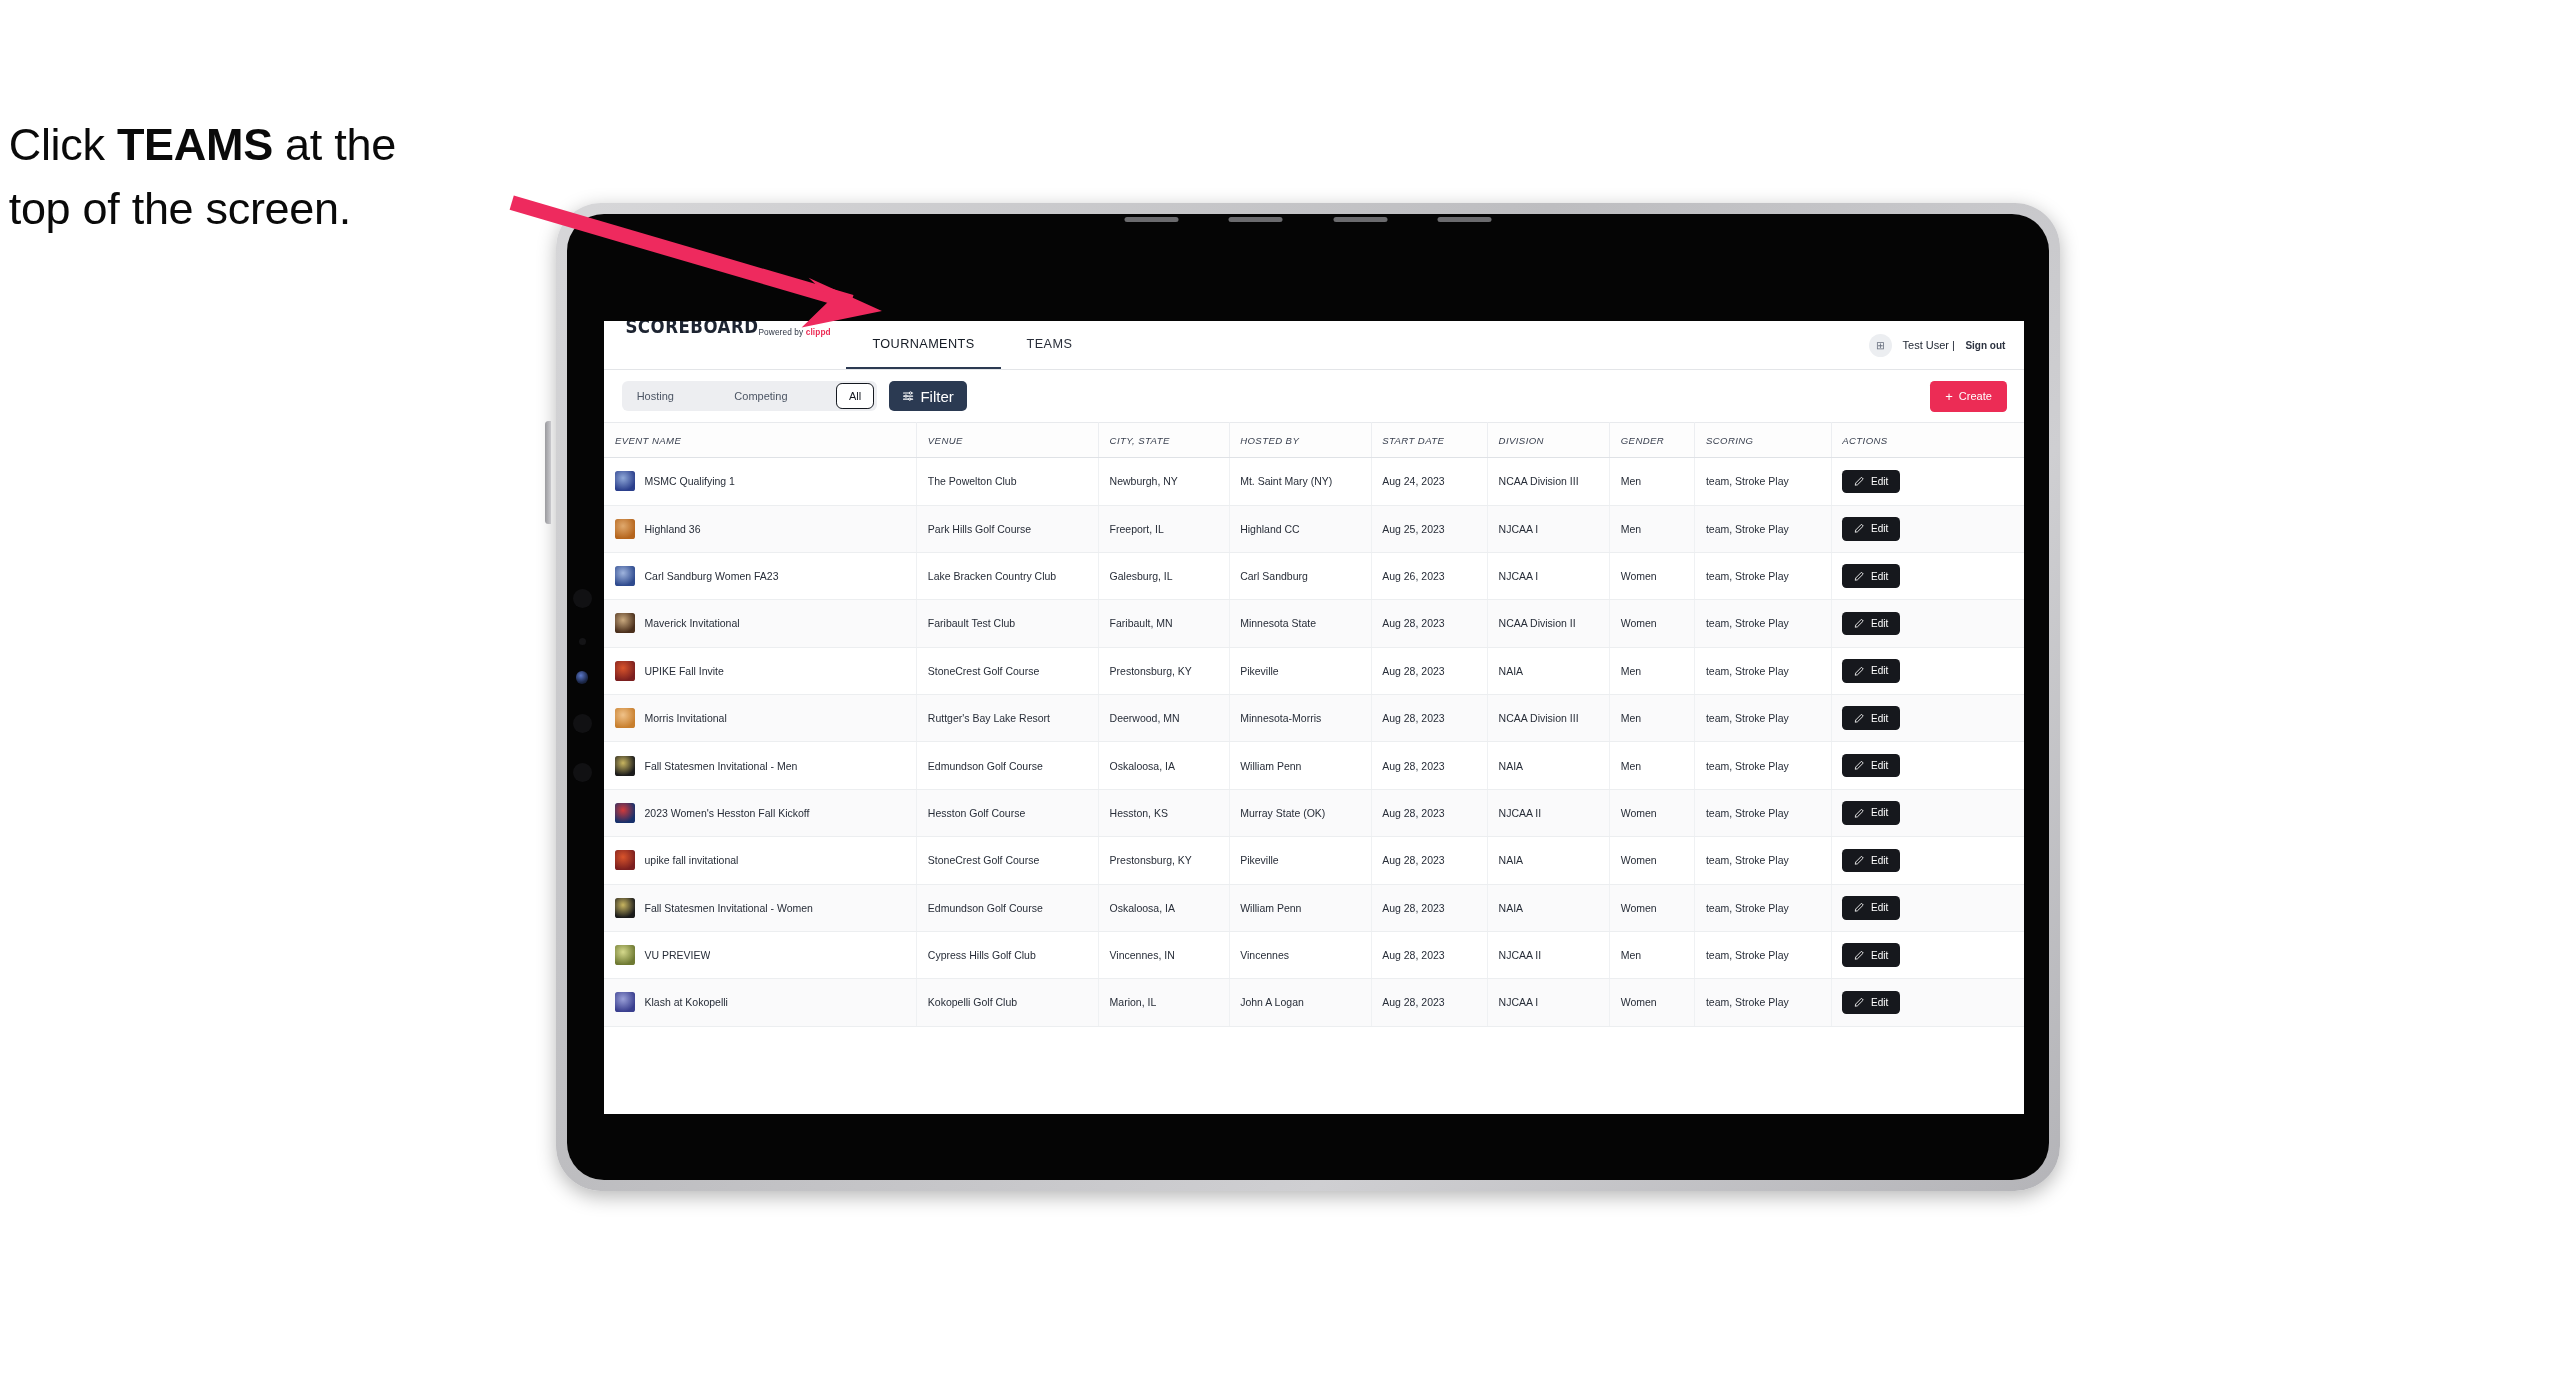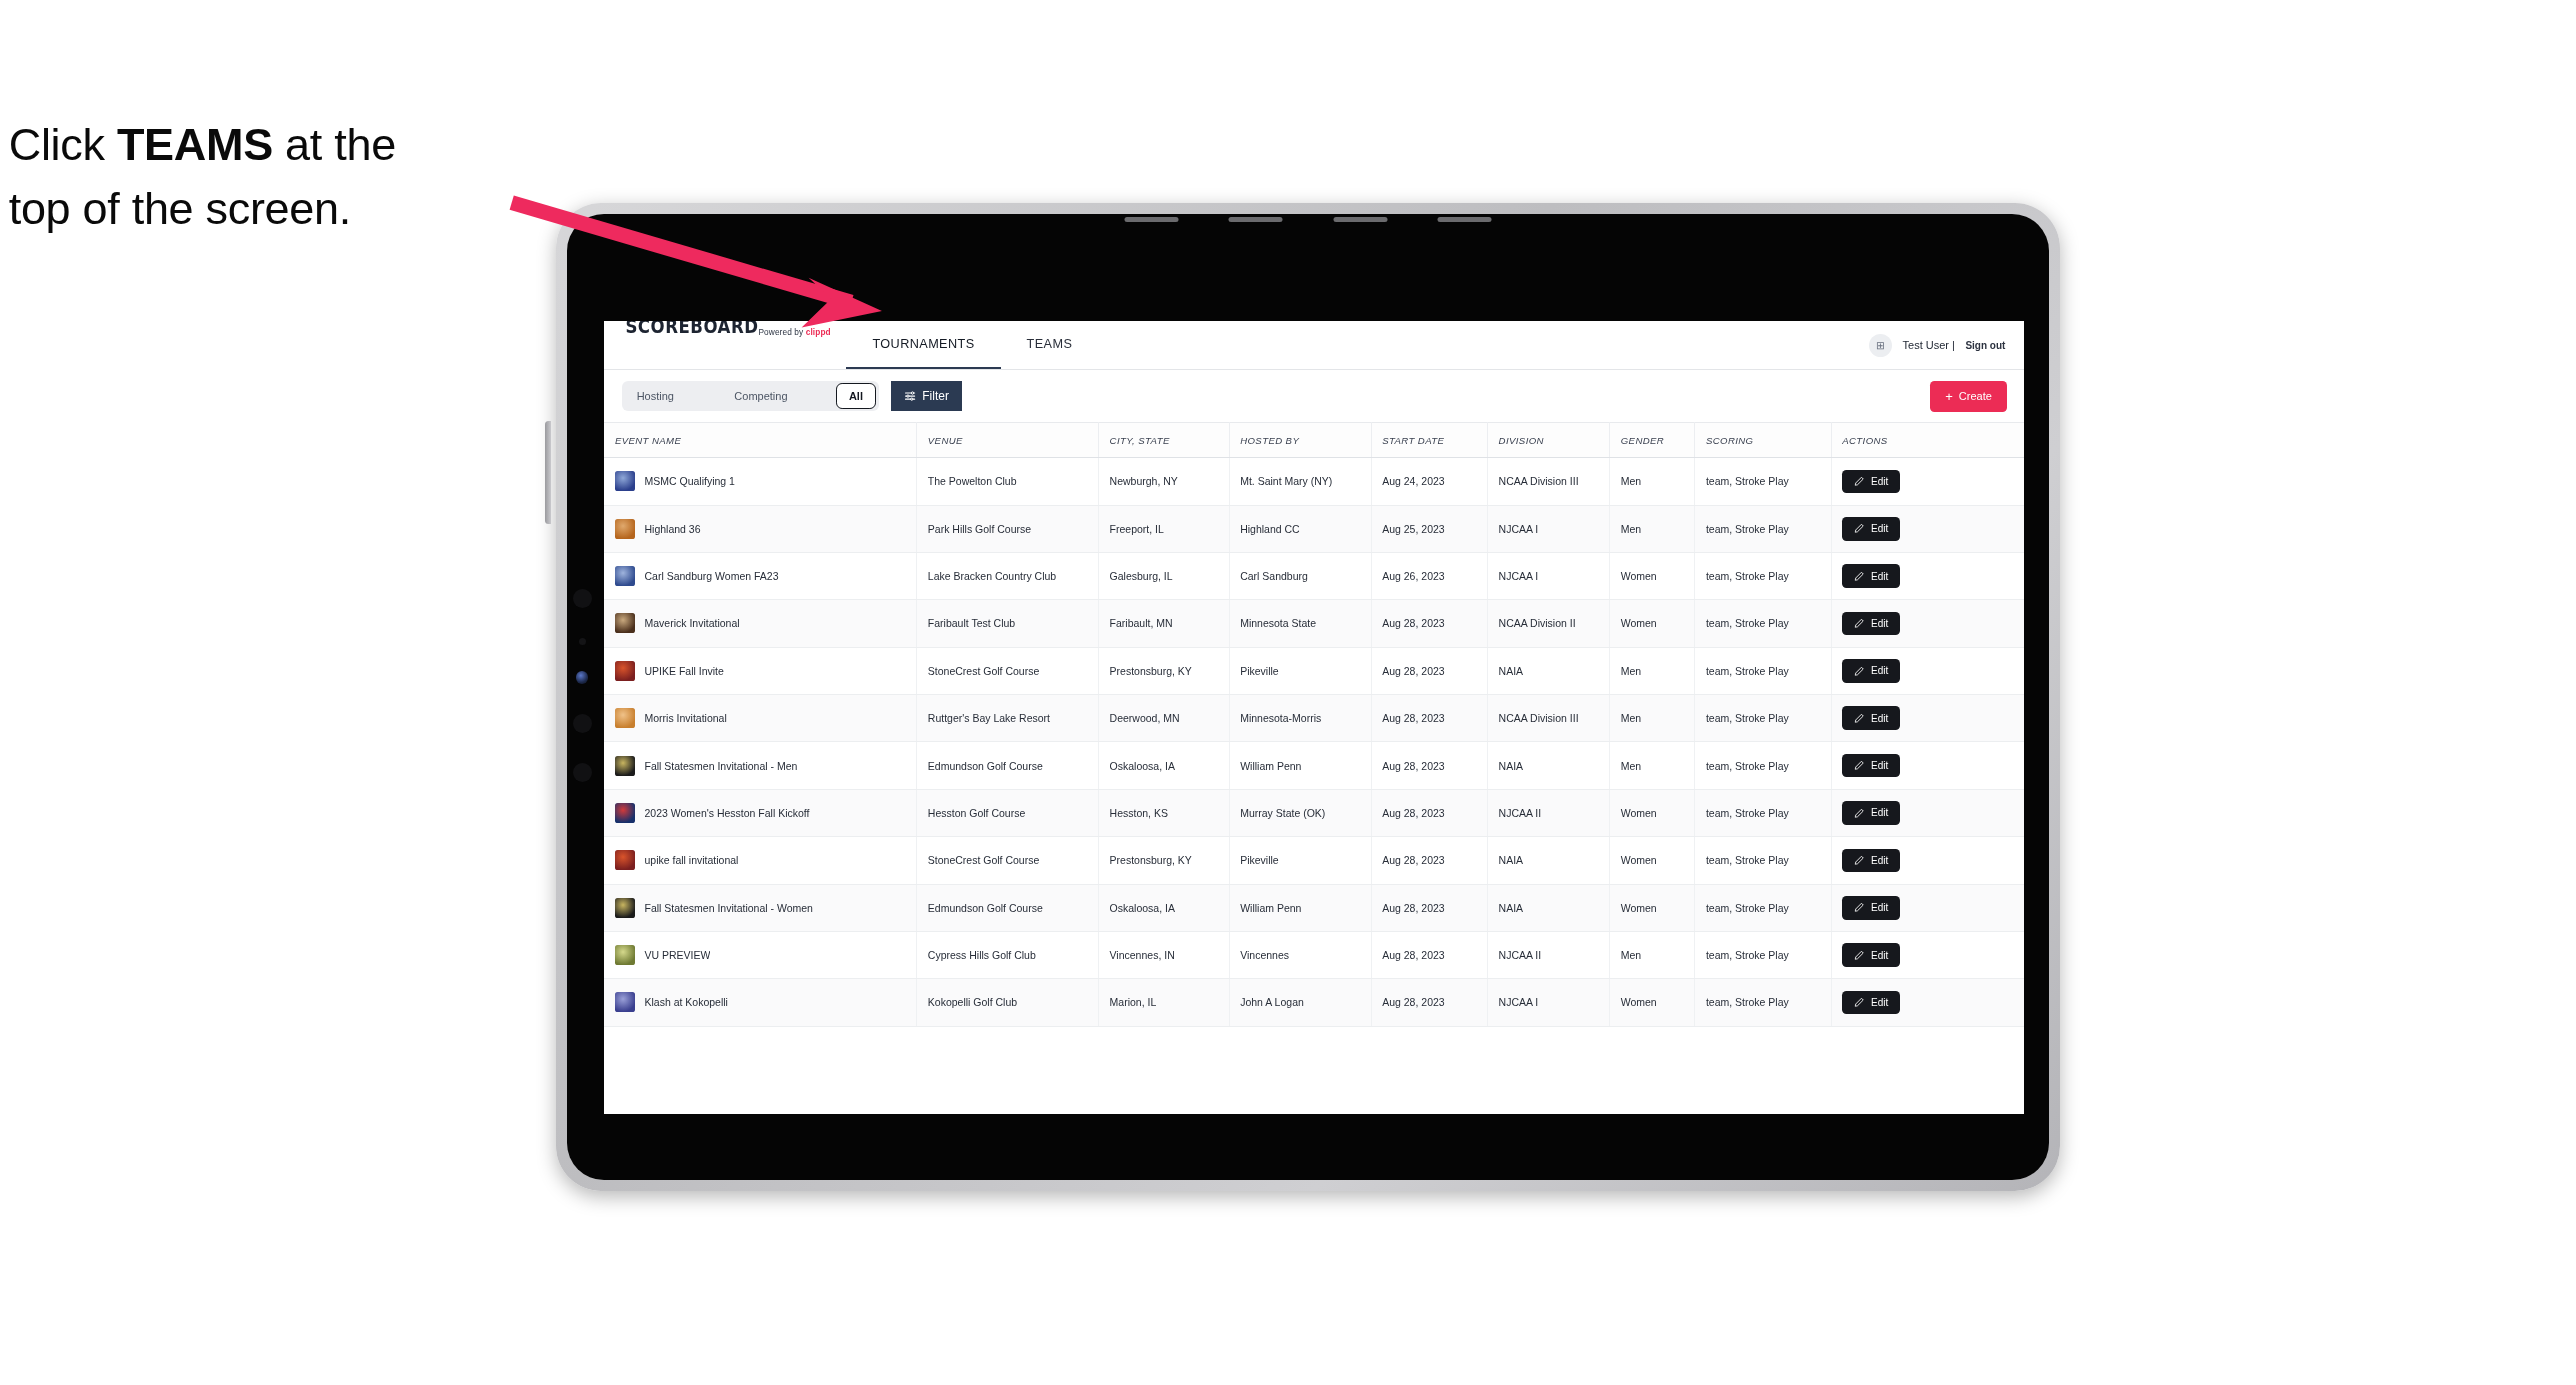--- a/index.html
+++ b/index.html
@@ -141,29 +141,29 @@
     height: 30px;
     gap: 36px;
   }
   .seg {
     display:flex; align-items:center; justify-content:center;
     height: 24.5px; padding: 0 12.2px;
     font-size: 11px; color:#4c5564;
     border-radius: 4.4px; cursor:pointer; white-space:nowrap;
   }
   .seg.active {
-    background:#fff; color:#13171f; font-weight:700;
+    background:#fff; color:#13171f; font-weight:400;
     border: 1.4px solid #14181f;
     border-radius: 6.1px; height: 26px;
   }
   .filter-btn {
     display:flex; align-items:center; gap: 6.1px;
     height: 30px; padding: 0 13px;
     background:#2b3a52; color:#fff;
-    border-radius: 0; font-size: 12px;
+    border-radius: 5px; font-size: 15px;
     cursor:pointer; border:none;
   }
   .filter-btn svg { display:block; }
 
   .search-box {
     flex: 1;
     max-width: 751px;
     margin-left: 79px;
     height: 31px;
     border: 0.9px solid #d8dade;

